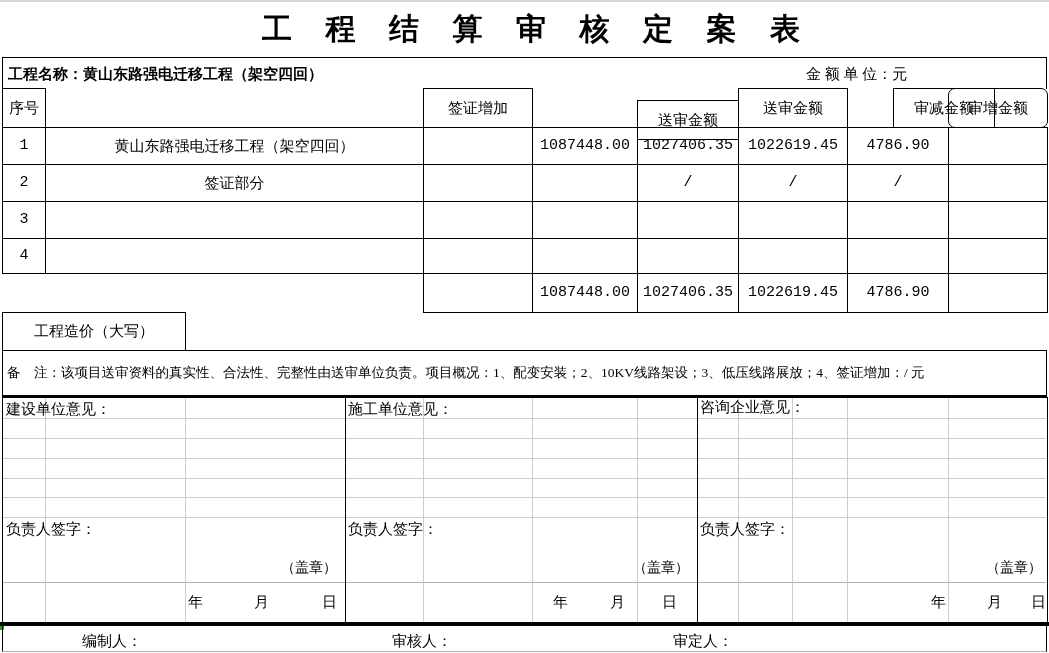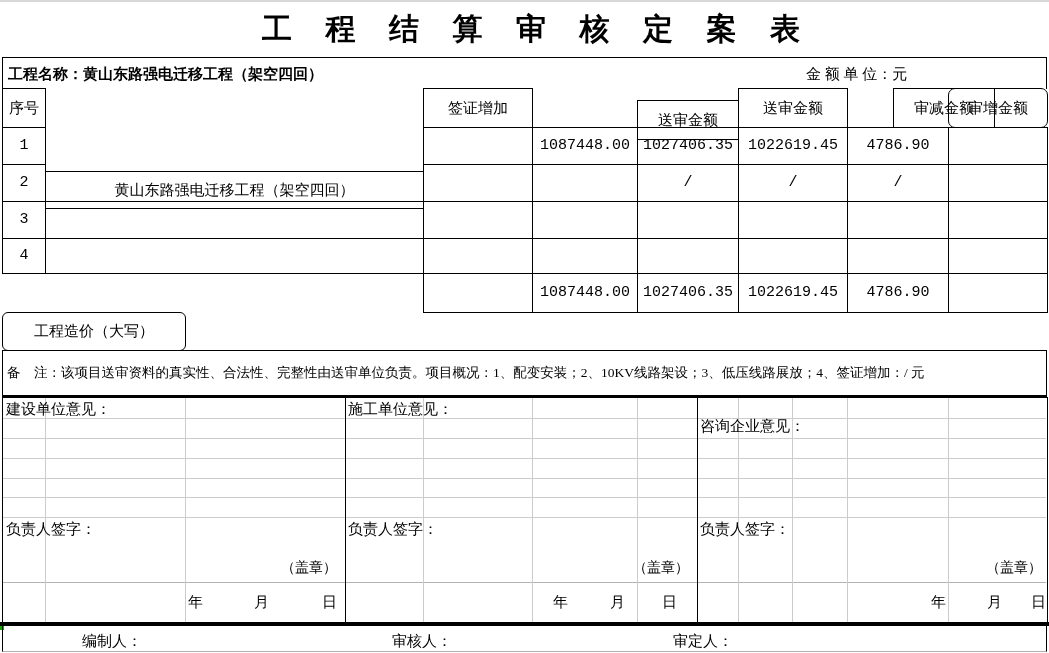--- a/index.html
+++ b/index.html
@@ -45,29 +45,30 @@
   </div>
 
   <div class="cell" style="left:2px;top:88px;width:44px;height:40px;">序号</div>
   <div class="cell" style="left:423px;top:88px;width:110px;height:40px;">签证增加</div>
   <div class="cell" style="left:637px;top:88px;width:102px;height:40px;margin-top:12px;">送审金额</div>
   <div class="cell" style="left:738px;top:88px;width:110px;height:40px;">送审金额</div>
   <div class="cell" style="left:847px;top:88px;width:102px;height:40px;margin-left:46px;">审减金额</div>
   <div class="cell" style="left:948px;top:88px;width:100px;height:40px;border-radius:7px;">审增金额</div>
 
   <div class="cell num" style="left:2px;top:127px;width:44px;height:38px;">1</div>
-  <div class="cell" style="left:45px;top:127px;width:379px;height:38px;margin-top:44px;">黄山东路强电迁移工程（架空四回）</div>
+  <div class="cell" style="left:45px;top:127px;width:379px;height:38px;">黄山东路强电迁移工程（架空四回）</div>
   <div class="cell" style="left:423px;top:127px;width:110px;height:38px;"></div>
   <div class="cell num" style="left:532px;top:127px;width:106px;height:38px;">1087448.00</div>
   <div class="cell num" style="left:637px;top:127px;width:102px;height:38px;">1027406.35</div>
   <div class="cell num" style="left:738px;top:127px;width:110px;height:38px;">1022619.45</div>
   <div class="cell num" style="left:847px;top:127px;width:102px;height:38px;">4786.90</div>
   <div class="cell" style="left:948px;top:127px;width:100px;height:38px;"></div>
 
   <div class="cell num" style="left:2px;top:164px;width:44px;height:38px;">2</div>
+  <div class="cell" style="left:45px;top:164px;width:379px;height:38px;">签证部分</div>
   <div class="cell" style="left:423px;top:164px;width:110px;height:38px;"></div>
   <div class="cell num" style="left:532px;top:164px;width:106px;height:38px;"></div>
   <div class="cell num" style="left:637px;top:164px;width:102px;height:38px;">/</div>
   <div class="cell num" style="left:738px;top:164px;width:110px;height:38px;">/</div>
   <div class="cell num" style="left:847px;top:164px;width:102px;height:38px;">/</div>
   <div class="cell" style="left:948px;top:164px;width:100px;height:38px;"></div>
 
   <div class="cell num" style="left:2px;top:201px;width:44px;height:38px;">3</div>
   <div class="cell" style="left:45px;top:201px;width:379px;height:38px;"></div>
   <div class="cell" style="left:423px;top:201px;width:110px;height:38px;"></div>
@@ -86,21 +87,21 @@
   <div class="cell num" style="left:847px;top:238px;width:102px;height:36px;"></div>
   <div class="cell" style="left:948px;top:238px;width:100px;height:36px;"></div>
 
   <div class="cell" style="left:423px;top:273px;width:110px;height:40px;"></div>
   <div class="cell num" style="left:532px;top:273px;width:106px;height:40px;">1087448.00</div>
   <div class="cell num" style="left:637px;top:273px;width:102px;height:40px;">1027406.35</div>
   <div class="cell num" style="left:738px;top:273px;width:110px;height:40px;">1022619.45</div>
   <div class="cell num" style="left:847px;top:273px;width:102px;height:40px;">4786.90</div>
   <div class="cell" style="left:948px;top:273px;width:100px;height:40px;"></div>
 
-  <div class="cell" style="left:2px;top:312px;width:184px;height:39px;border-radius:6px;">工程造价（大写）</div>
+  <div class="cell" style="left:2px;top:312px;width:184px;height:39px;">工程造价（大写）</div>
 
   <div class="cell left" style="left:2px;top:350px;width:1045px;height:48px;border-bottom:3px solid #000;font-size:13.5px;padding-left:4px;">备　注：该项目送审资料的真实性、合法性、完整性由送审单位负责。项目概况：1、配变安装；2、10KV线路架设；3、低压线路展放；4、签证增加：/ 元</div>
 
   <div class="gridline" style="left:3px;top:418px;width:1043px;height:1px;"></div>
   <div class="gridline" style="left:3px;top:438px;width:1043px;height:1px;"></div>
   <div class="gridline" style="left:3px;top:458px;width:1043px;height:1px;"></div>
   <div class="gridline" style="left:3px;top:478px;width:1043px;height:1px;"></div>
   <div class="gridline" style="left:3px;top:497px;width:1043px;height:1px;"></div>
   <div class="gridline" style="left:3px;top:517px;width:1043px;height:1px;"></div>
   <div class="gridline" style="left:3px;top:582px;width:1043px;height:1px;background:#b3b3b3;"></div>
@@ -113,21 +114,21 @@
   <div class="gridline" style="left:792px;top:398px;width:1px;height:225px;"></div>
   <div class="gridline" style="left:847px;top:398px;width:1px;height:225px;"></div>
   <div class="gridline" style="left:948px;top:398px;width:1px;height:225px;"></div>
 
   <div class="abs" style="left:2px;top:397px;width:344px;height:227px;border:1px solid #000;"></div>
   <div class="abs" style="left:345px;top:397px;width:353px;height:227px;border:1px solid #000;"></div>
   <div class="abs" style="left:697px;top:397px;width:351px;height:227px;border:1px solid #000;"></div>
 
   <span class="txt" style="left:6px;top:400px;">建设单位意见：</span>
   <span class="txt" style="left:348px;top:400px;">施工单位意见：</span>
-  <span class="txt" style="left:700px;top:417px;">咨询企业意见：</span>
+  <span class="txt" style="left:700px;top:400px;font-family:Liberation Mono, monospace;">咨询企业意见：</span>
 
   <span class="txt" style="left:6px;top:520px;">负责人签字：</span>
   <span class="txt" style="left:348px;top:520px;">负责人签字：</span>
   <span class="txt" style="left:700px;top:520px;">负责人签字：</span>
 
   <span class="txt seal" style="left:281px;top:560px;">（盖章）</span>
   <span class="txt seal" style="left:633px;top:560px;">（盖章）</span>
   <span class="txt seal" style="left:986px;top:560px;">（盖章）</span>
 
   <span class="txt ymd" style="left:188px;top:593px;">年</span>

